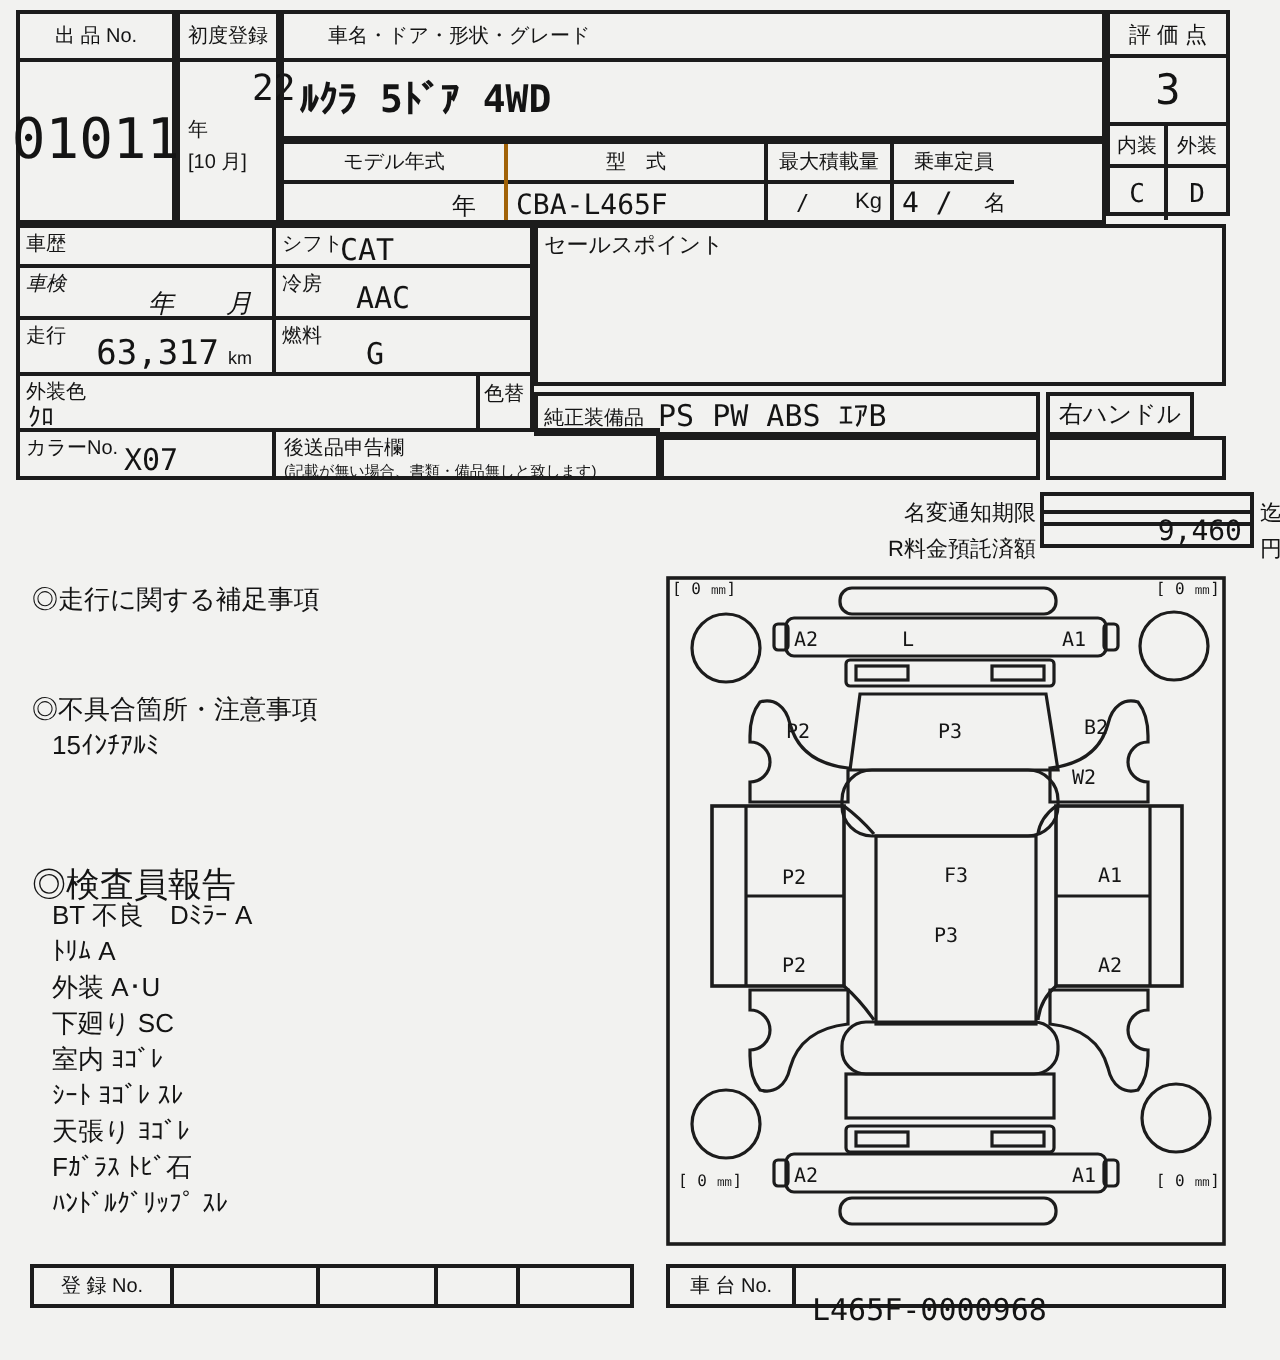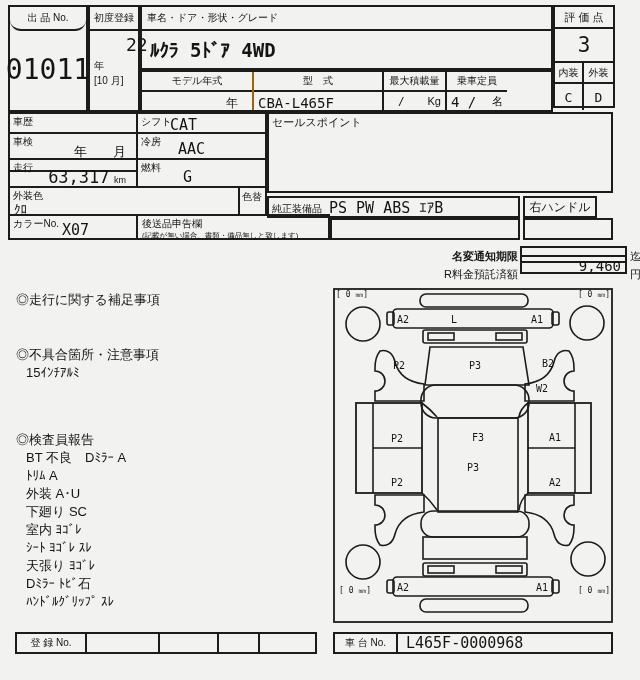--- a/index.html
+++ b/index.html
@@ -11,35 +11,35 @@
   .celllab{position:absolute;left:3px;top:1px;font-size:10px;}
   .flexc{display:flex;align-items:center;justify-content:center;}
   .dtext{font-family:"DejaVu Sans Mono","Liberation Mono",monospace;font-size:10px;fill:#161616;}
   .dmark{font-family:"DejaVu Sans Mono","Liberation Mono",monospace;font-size:8px;fill:#161616;}
   .notesline{font-size:13px;line-height:18px;white-space:pre;}
 </style>
 </head>
 <body>
 
 <div class="abox" style="left:8px;top:5px;width:80px;height:107px;">
-  <div class="hdr" style="height:22px;border-radius:11px;">出 品 No.</div>
+  <div class="hdr" style="height:22px;">出 品 No.</div>
   <div class="flexc mono" style="height:76px;font-size:28px;">01011</div>
 </div>
 
 <div class="abox" style="left:88px;top:5px;width:52px;height:107px;">
   <div class="hdr" style="height:22px;">初度登録</div>
   <div style="padding:3px 2px 0 4px;">
     <span class="mono" style="font-size:18px;margin-left:32px;">22</span>
     <span style="font-size:10px;">年</span>
     <div style="font-size:10px;margin-top:1px;">[10 月]</div>
   </div>
 </div>
 
 <div class="abox" style="left:140px;top:5px;width:413px;height:65px;">
-  <div class="hdr" style="height:22px;justify-content:flex-start;padding-left:5px;">車名・ドア・形状・グレード</div>
+  <div class="hdr" style="height:22px;justify-content:flex-start;padding-left:22px;">車名・ドア・形状・グレード</div>
   <div class="mono" style="font-size:19px;font-weight:bold;padding:8px 0 0 8px;">ﾙｸﾗ 5ﾄﾞｱ 4WD</div>
 </div>
 
 <div class="abox" style="left:140px;top:70px;width:413px;height:42px;display:flex;">
   <div style="width:112px;border-right:2px solid #a16207;box-sizing:border-box;">
     <div class="hdr" style="height:18px;">モデル年式</div>
     <div style="font-size:12px;text-align:right;padding:3px 14px 0 0;">年</div>
   </div>
   <div style="width:130px;border-right:2px solid #1c1c1c;box-sizing:border-box;">
     <div class="hdr" style="height:18px;">型　式</div>
@@ -75,21 +75,21 @@
 </div>
 
 <div class="abox" style="left:8px;top:112px;width:130px;height:22px;">
   <span class="celllab">車歴</span>
 </div>
 <div class="abox" style="left:136px;top:112px;width:131px;height:22px;">
   <span class="celllab">シフト</span>
   <span class="mono" style="position:absolute;left:32px;top:2px;font-size:15px;">CAT</span>
 </div>
 
-<div class="abox" style="left:8px;top:132px;width:130px;height:40px;">
+<div class="abox" style="left:8px;top:132px;width:130px;height:28px;font-style:italic;">
   <span class="celllab">車検</span>
   <div style="font-size:13px;text-align:right;padding:9px 10px 0 0;">年　　月</div>
 </div>
 <div class="abox" style="left:136px;top:132px;width:131px;height:28px;">
   <span class="celllab">冷房</span>
   <span class="mono" style="position:absolute;left:40px;top:6px;font-size:15px;">AAC</span>
 </div>
 
 <div class="abox" style="left:8px;top:158px;width:130px;height:30px;">
   <span class="celllab">走行</span>
@@ -126,46 +126,46 @@
 <div class="abox" style="left:267px;top:196px;width:253px;height:22px;">
   <span class="celllab" style="top:4px;">純正装備品</span>
   <span class="mono" style="position:absolute;left:60px;top:1px;font-size:15px;">PS PW ABS ｴｱB</span>
 </div>
 <div class="abox flexc" style="left:523px;top:196px;width:74px;height:22px;font-size:12px;">
   <span>右ハンドル</span>
 </div>
 <div class="abox" style="left:330px;top:218px;width:190px;height:22px;"></div>
 <div class="abox" style="left:523px;top:218px;width:90px;height:22px;"></div>
 
-<div class="nb" style="position:absolute;left:400px;top:249px;width:118px;font-size:11px;text-align:right;font-weight:bold;">名変通知期限</div>
+<div class="nb" style="position:absolute;left:400px;top:249px;width:118px;font-size:11px;text-align:right;">名変通知期限</div>
 <div class="abox" style="left:520px;top:246px;width:107px;height:17px;border-width:2px;">
   <span class="mono" style="font-size:12px;"></span>
 </div>
 <div class="nb" style="position:absolute;left:630px;top:249px;font-size:11px;">迄</div>
 
 <div class="nb" style="position:absolute;left:400px;top:267px;width:118px;font-size:11px;text-align:right;">R料金預託済額</div>
 <div class="abox" style="left:520px;top:255px;width:107px;height:19px;text-align:right;">
   <span class="mono" style="font-size:14px;padding-right:4px;display:inline-block;">9,460</span>
 </div>
 <div class="nb" style="position:absolute;left:630px;top:267px;font-size:11px;">円</div>
 
 <div style="position:absolute;left:16px;top:291px;font-size:13px;">◎走行に関する補足事項</div>
 <div style="position:absolute;left:16px;top:346px;font-size:13px;">◎不具合箇所・注意事項</div>
 <div style="position:absolute;left:26px;top:364px;" class="notesline">15ｲﾝﾁｱﾙﾐ</div>
 
-<div style="position:absolute;left:16px;top:431px;font-size:13px;">◎検査員報告</div>
+<div style="position:absolute;left:16px;top:431px;font-size:17px;">◎検査員報告</div>
 <div style="position:absolute;left:26px;top:449px;">
   <div class="notesline">BT 不良　Dﾐﾗｰ A</div>
   <div class="notesline">ﾄﾘﾑ A</div>
   <div class="notesline">外装 A･U</div>
   <div class="notesline">下廻り SC</div>
   <div class="notesline">室内 ﾖｺﾞﾚ</div>
   <div class="notesline">ｼｰﾄ ﾖｺﾞﾚ ｽﾚ</div>
   <div class="notesline">天張り ﾖｺﾞﾚ</div>
-  <div class="notesline">Dﾐﾗｰ ﾄﾋﾞ石</div>
+  <div class="notesline">Fｶﾞﾗｽ ﾄﾋﾞ石</div>
   <div class="notesline">ﾊﾝﾄﾞﾙｸﾞﾘｯﾌﾟ ｽﾚ</div>
 </div>
 
 <svg style="position:absolute;left:333px;top:285px;" width="280" height="340" viewBox="0 0 280 340">
   <g fill="none" stroke="#1c1c1c" stroke-width="1.6">
     <rect x="1" y="4" width="278" height="333" stroke-width="1.8"></rect>
     <circle cx="30" cy="39" r="17"></circle>
     <circle cx="254" cy="38" r="17"></circle>
     <circle cx="30" cy="277" r="17"></circle>
     <circle cx="255" cy="274" r="17"></circle>
@@ -228,14 +228,14 @@
 
 <div class="abox" style="left:15px;top:632px;width:302px;height:22px;display:flex;">
   <div class="flexc" style="width:70px;border-right:2px solid #1c1c1c;box-sizing:border-box;font-size:10px;">登 録 No.</div>
   <div style="width:73px;border-right:2px solid #1c1c1c;box-sizing:border-box;"></div>
   <div style="width:59px;border-right:2px solid #1c1c1c;box-sizing:border-box;"></div>
   <div style="width:41px;border-right:2px solid #1c1c1c;box-sizing:border-box;"></div>
   <div style="flex:1;"></div>
 </div>
 <div class="abox" style="left:333px;top:632px;width:280px;height:22px;display:flex;">
   <div class="flexc" style="width:63px;border-right:2px solid #1c1c1c;box-sizing:border-box;font-size:10px;">車 台 No.</div>
-  <div class="mono" style="flex:1;font-size:15px;padding:0 0 0 8px;">L465F-0000968</div>
+  <div class="mono" style="flex:1;font-size:15px;padding:12px 0 0 8px;">L465F-0000968</div>
 </div>
 
 </body></html>

